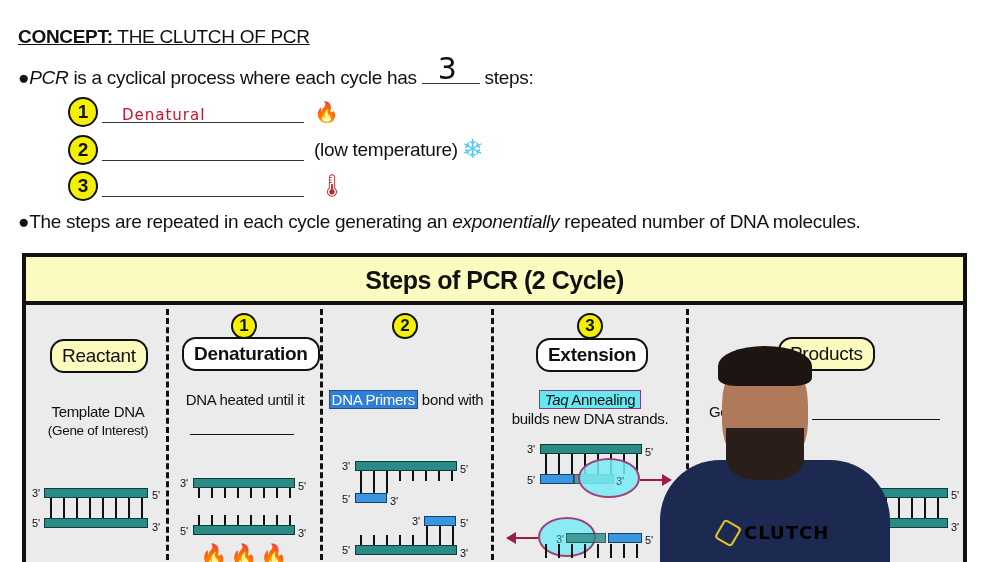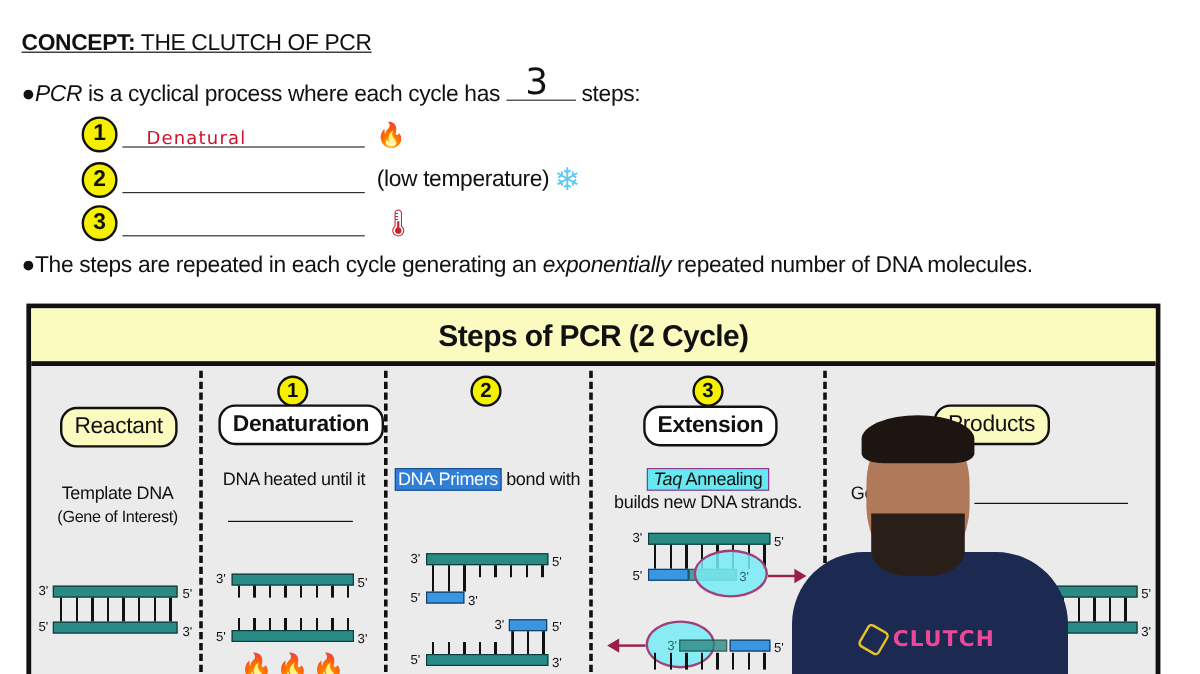--- a/index.html
+++ b/index.html
@@ -34,21 +34,21 @@
   .arrow { position: absolute; height: 2px; background: #9a1d4a; }
   .arrow.r::after { content: ""; position: absolute; right: -8px; top: -5px; border-left: 10px solid #9a1d4a; border-top: 6px solid transparent; border-bottom: 6px solid transparent; }
   .arrow.l::before { content: ""; position: absolute; left: -8px; top: -5px; border-right: 10px solid #9a1d4a; border-top: 6px solid transparent; border-bottom: 6px solid transparent; }
   .flame { position: absolute; font-size: 22px; }
   
   .presenter { position: absolute; left: 660px; top: 350px; width: 230px; height: 212px; }
   .head { position: absolute; left: 62px; top: 0; width: 86px; height: 120px; border-radius: 45% 45% 40% 40%; background: #b07a5a; }
   .hair { position: absolute; left: 58px; top: -4px; width: 94px; height: 40px; border-radius: 50% 50% 20% 20%; background: #1d1512; }
   .beard { position: absolute; left: 66px; top: 78px; width: 78px; height: 52px; border-radius: 0 0 40% 40%; background: #2a1e19; }
   .shirt { position: absolute; left: 0; top: 110px; width: 230px; height: 110px; border-radius: 60px 60px 0 0; background: #1c2a52; }
-  .clutch { position: absolute; left: 56px; top: 172px; font-weight: bold; font-size: 18px; color: #ec4899; font-family: "DejaVu Sans", sans-serif; letter-spacing: 1px; }
+  .clutch { position: absolute; left: 56px; top: 172px; font-weight: bold; font-size: 18px; color: #000000; font-family: "DejaVu Sans", sans-serif; letter-spacing: 1px; }
   .hex { position: absolute; left: 58px; top: 172px; width: 20px; height: 22px; border: 2px solid #e8c228; border-radius: 4px; transform: rotate(30deg); }
 </style>
 </head>
 <body>
 
 <div class="abs heading"><b>CONCEPT:</b><span> THE CLUTCH OF PCR</span></div>
 
 <div class="abs line" style="left:18px; top:64px;">
   <span>●</span><i>PCR</i><span> is a cyclical process where each cycle has </span><span class="blank" style="width:58px; height:20px;"><span class="hand hand3">3</span></span><span> steps:</span>
 </div>

